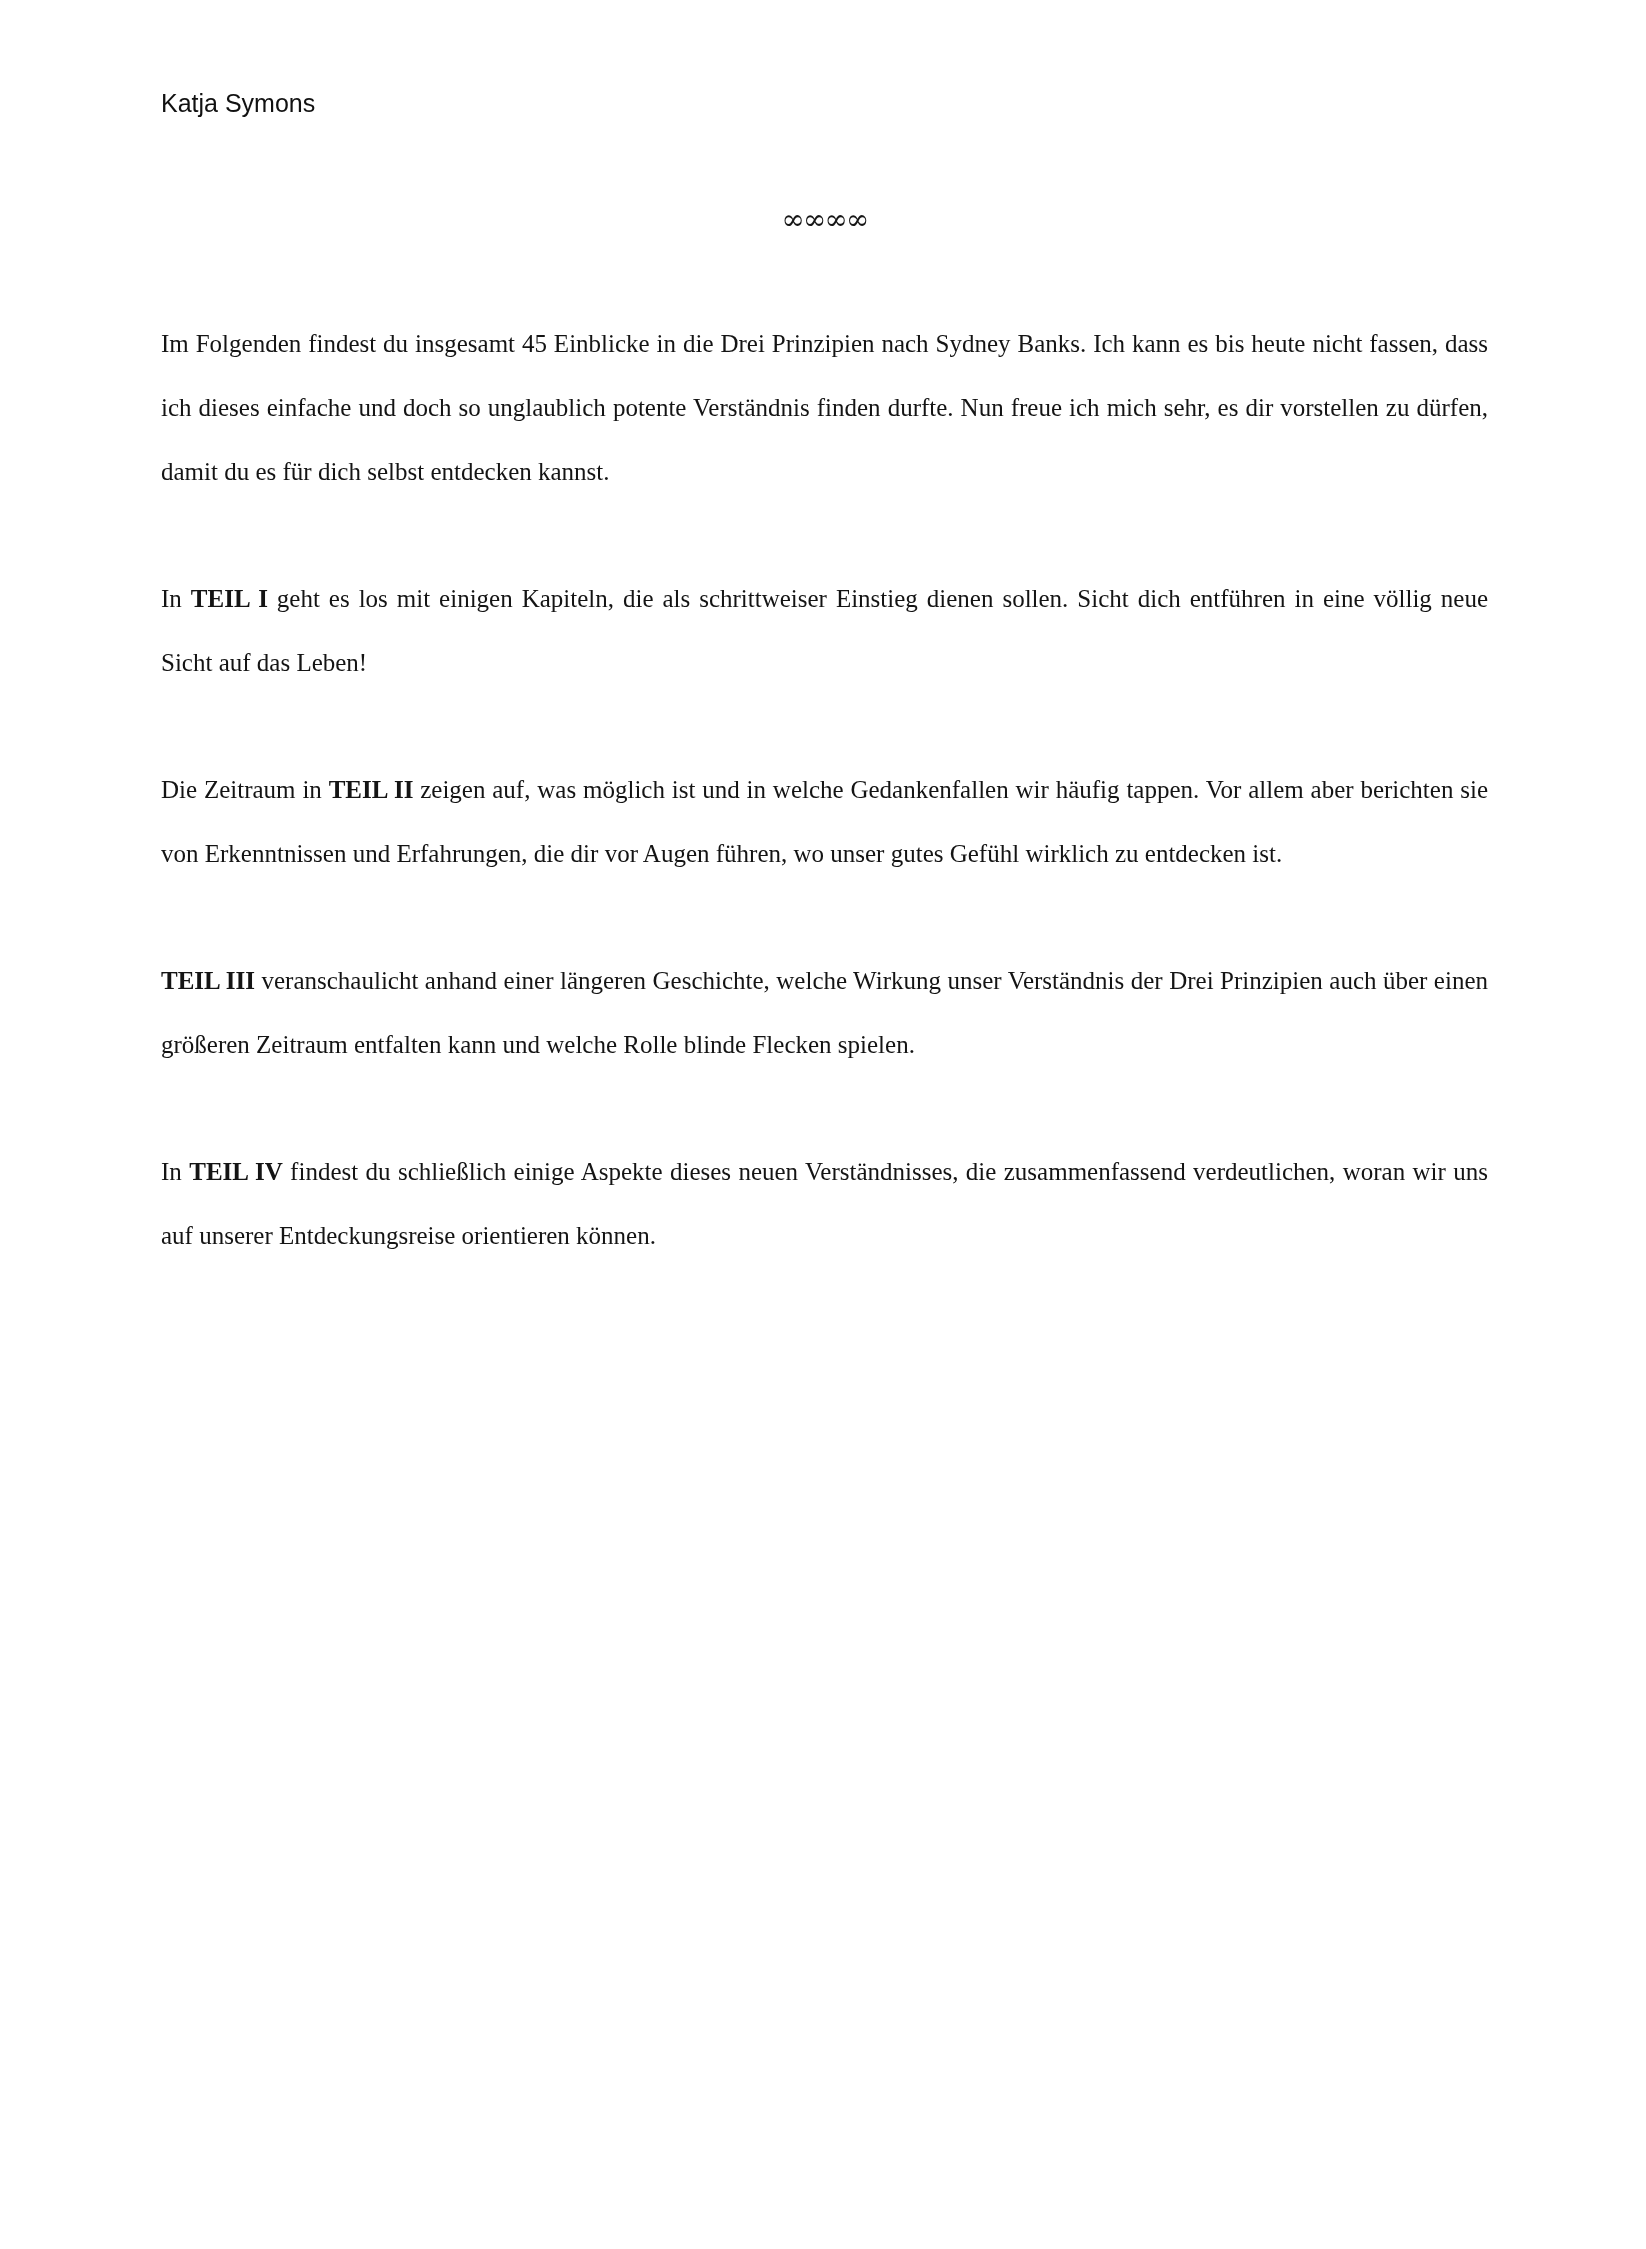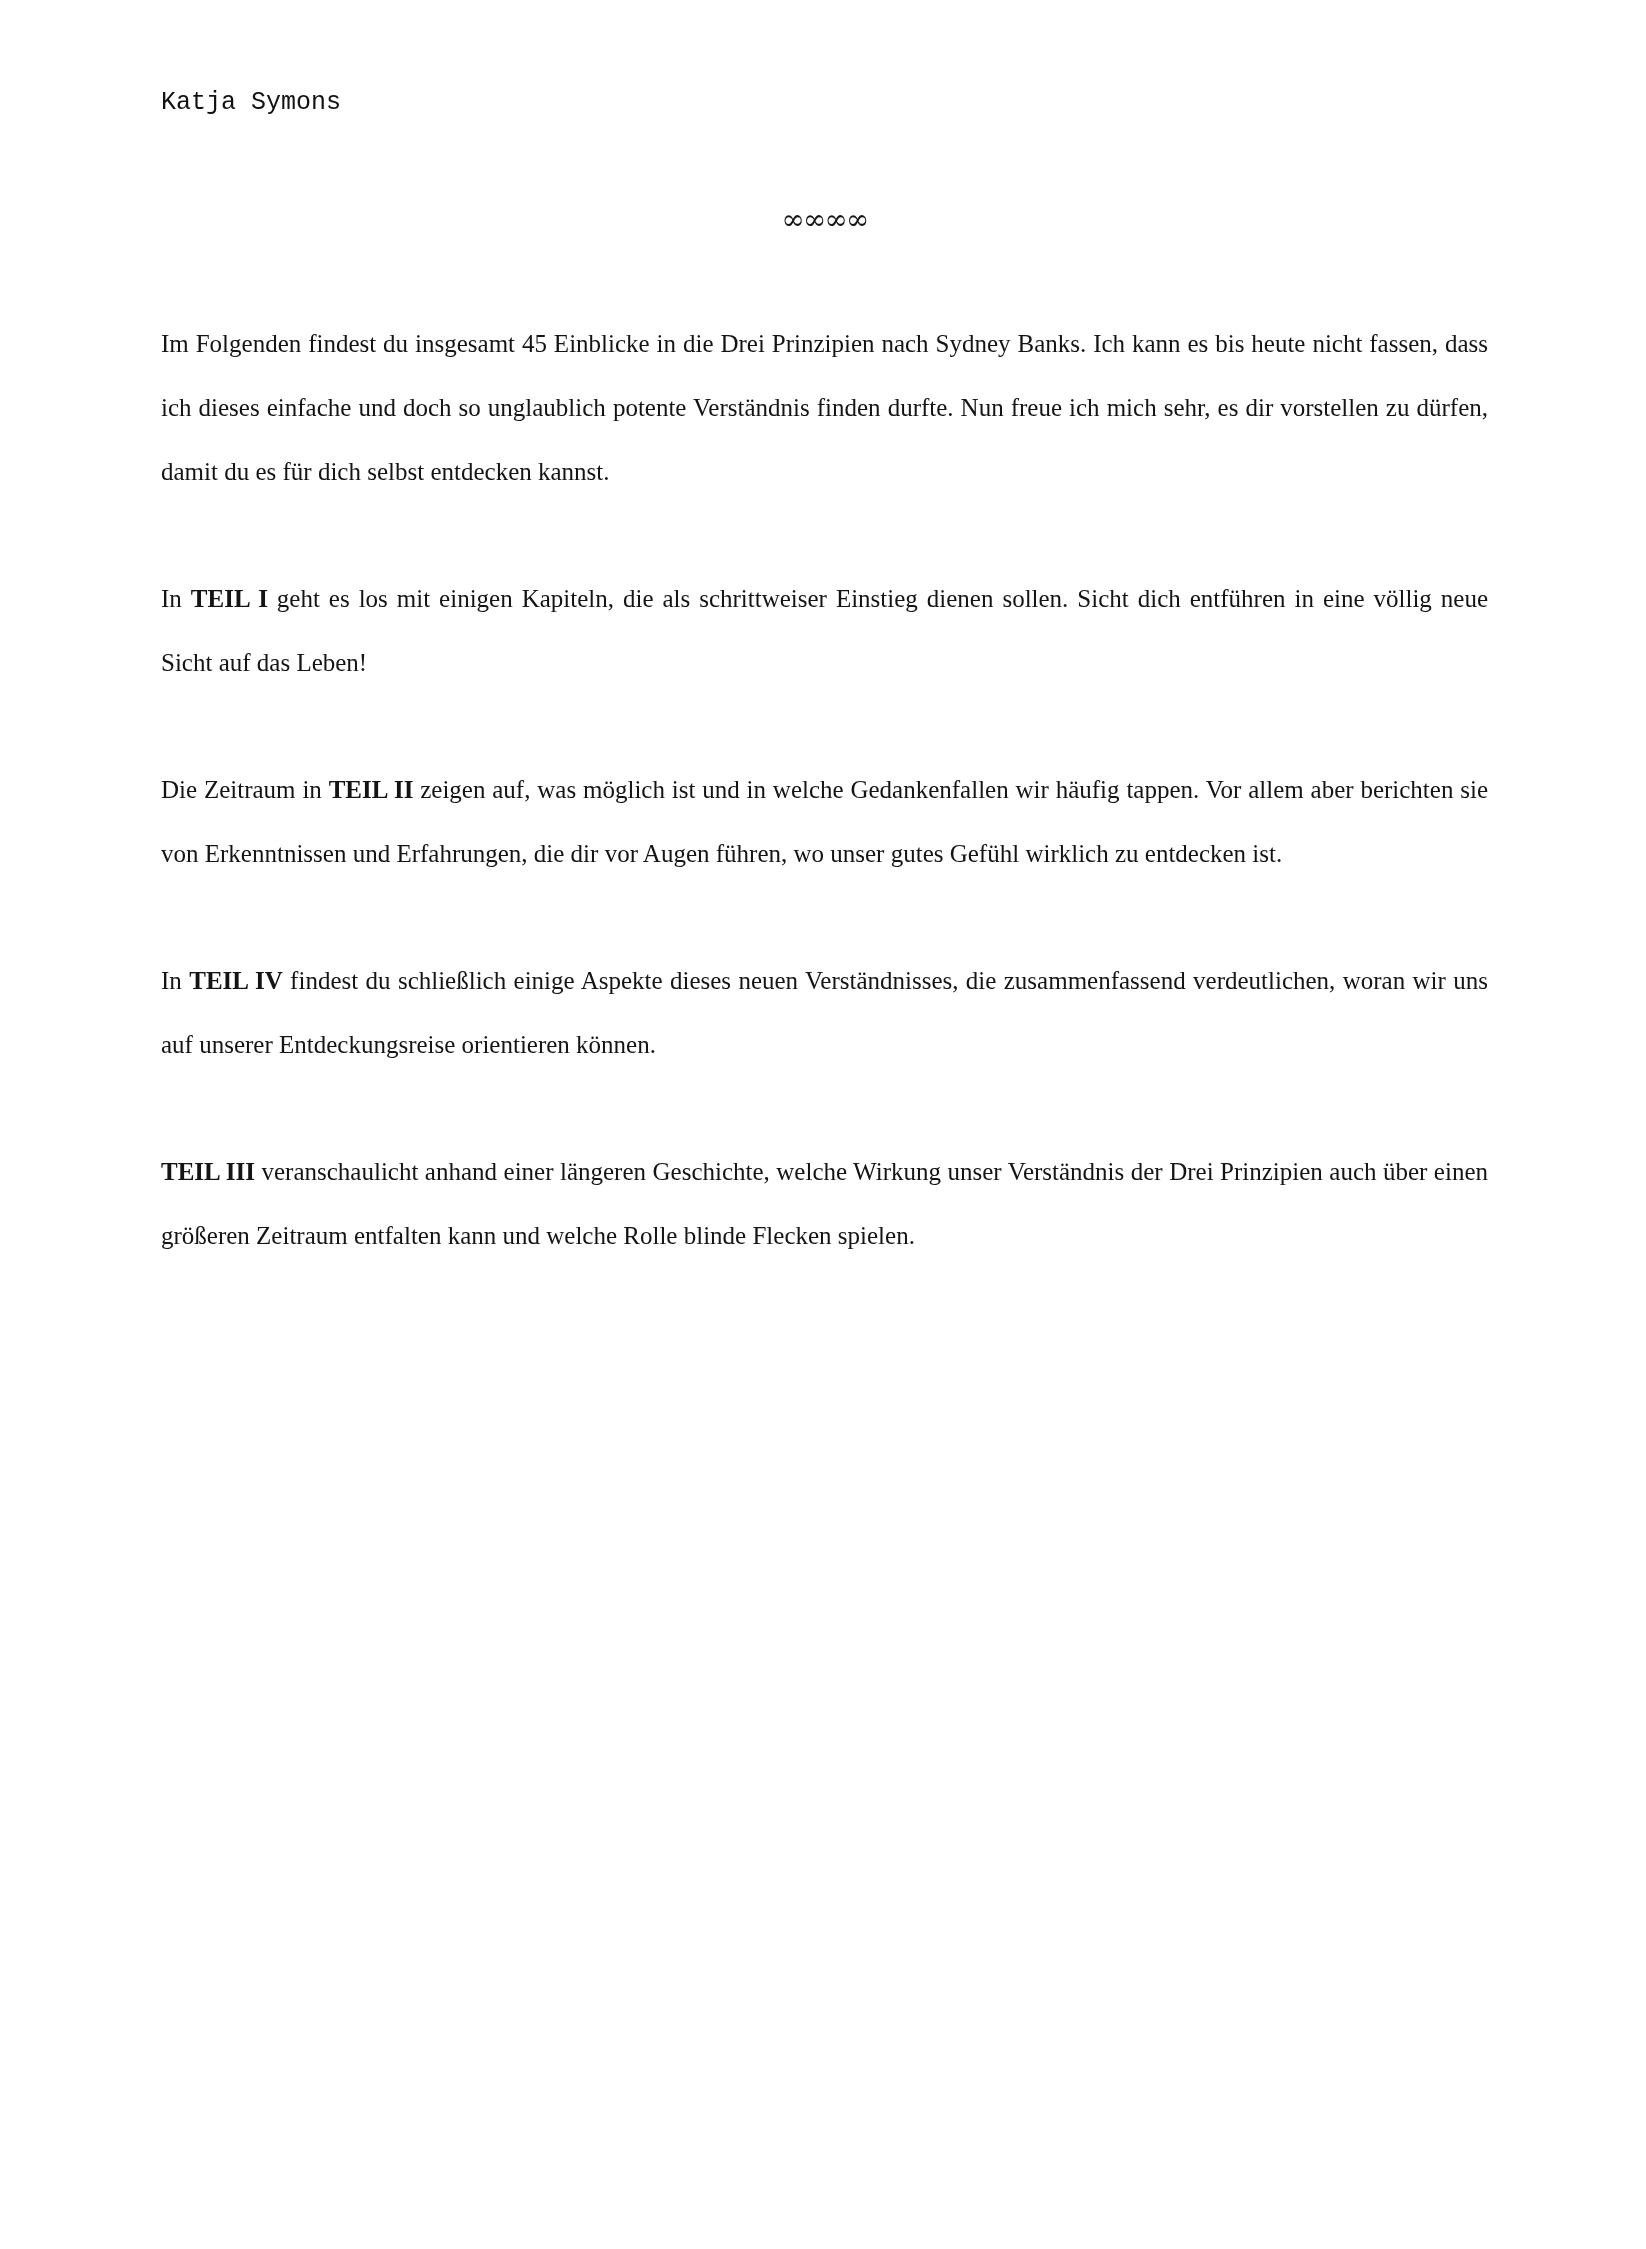--- a/index.html
+++ b/index.html
@@ -15,21 +15,21 @@
     background: #ffffff;
     color: #141414;
     overflow: hidden;
   }
 
   .page-inner {
     padding: 88px 158px 0 161px;
   }
 
   .running-header {
-    font-family: Liberation Mono, monospace;
+    font-family: Liberation Sans, sans-serif;
     font-size: 25px;
     line-height: 1.2;
     color: #111111;
     text-align: left;
   }
 
   .section-divider {
     text-align: center;
     font-family: "DejaVu Serif", serif;
     font-size: 28px;
@@ -62,20 +62,20 @@
   <div class="page-inner">
 
     <div class="running-header">Katja Symons</div>
 
     <div class="section-divider">∞∞∞∞</div>
 
     <div class="body-text">
       <p><span>Im Folgenden findest du insgesamt 45 Einblicke in die Drei Prinzipien nach Sydney Banks. Ich kann es bis heute nicht fassen, dass ich dieses einfache und doch so unglaublich potente Verständnis finden durfte. Nun freue ich mich sehr, es dir vorstellen zu dürfen, damit du es für dich selbst entdecken kannst.</span></p>
       <p><span>In </span><strong>TEIL I</strong><span> geht es los mit einigen Kapiteln, die als schrittweiser Einstieg dienen sollen. Sicht dich entführen in eine völlig neue Sicht auf das Leben!</span></p>
       <p><span>Die Zeitraum in </span><strong>TEIL II</strong><span> zeigen auf, was möglich ist und in welche Gedankenfallen wir häufig tappen. Vor allem aber berichten sie von Erkenntnissen und Erfahrungen, die dir vor Augen führen, wo unser gutes Gefühl wirklich zu entdecken ist.</span></p>
+      <p><strong>TEIL III</strong><span> veranschaulicht anhand einer längeren Geschichte, welche Wirkung unser Verständnis der Drei Prinzipien auch über einen größeren Zeitraum entfalten kann und welche Rolle blinde Flecken spielen.</span></p>
       <p><span>In </span><strong>TEIL IV</strong><span> findest du schließlich einige Aspekte dieses neuen Verständnisses, die zusammenfassend verdeutlichen, woran wir uns auf unserer Entdeckungsreise orientieren können.</span></p>
-      <p><strong>TEIL III</strong><span> veranschaulicht anhand einer längeren Geschichte, welche Wirkung unser Verständnis der Drei Prinzipien auch über einen größeren Zeitraum entfalten kann und welche Rolle blinde Flecken spielen.</span></p>
     </div>
 
   </div>
 
 </div>
 
 
 </body></html>

